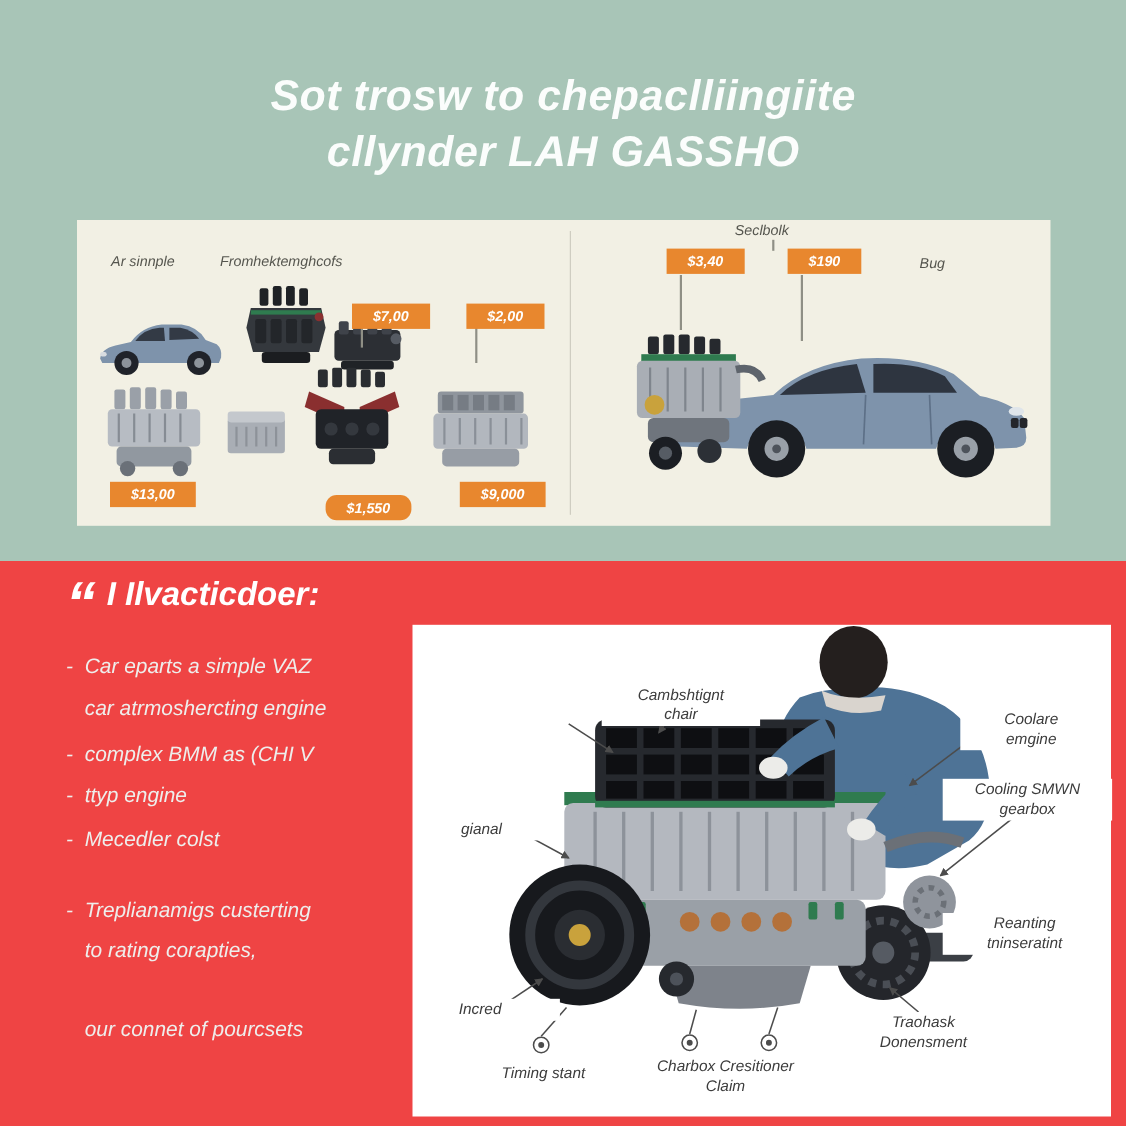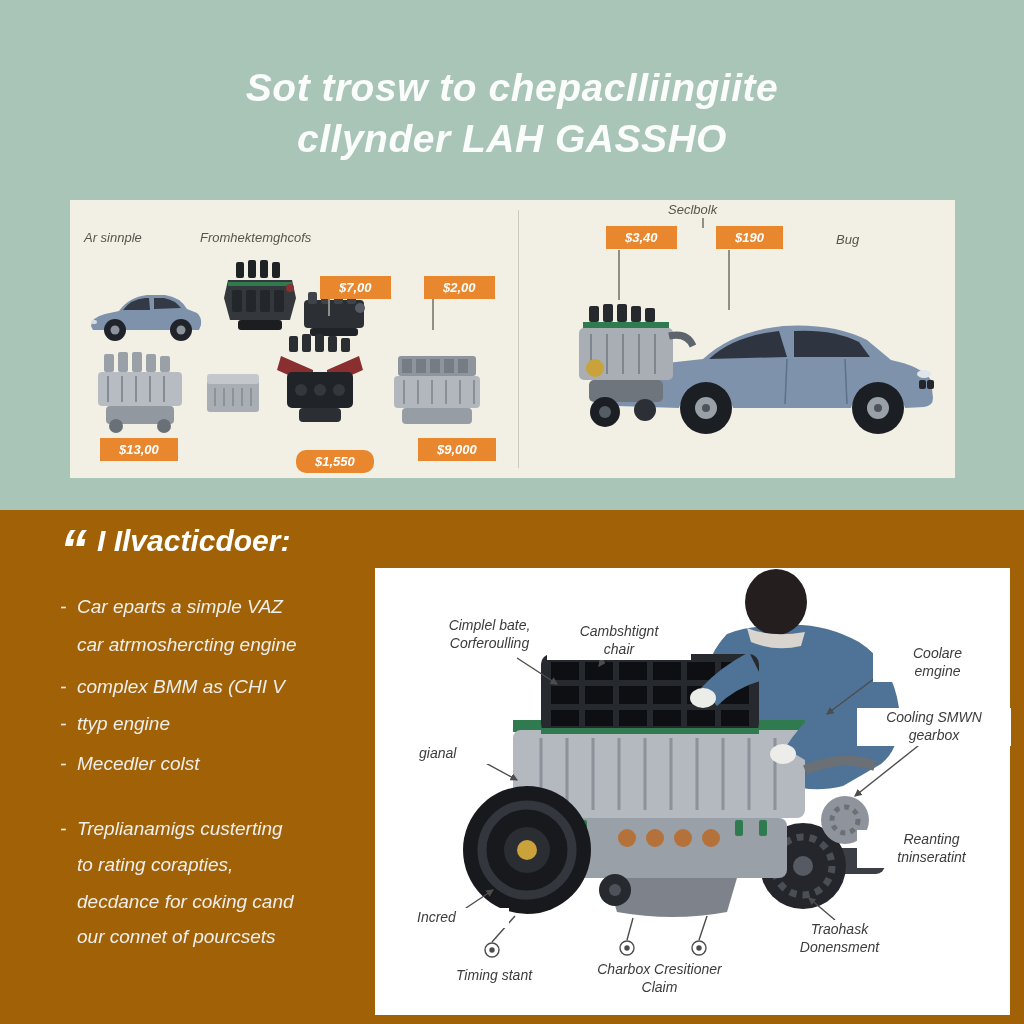--- a/index.html
+++ b/index.html
@@ -12,21 +12,21 @@
   .title-line{display:block;font-size:39px;line-height:1.32;letter-spacing:.5px;}
   .panel{position:absolute;left:70px;top:200px;width:885px;height:278px;background:#f2f0e4;}
   .slabel{position:absolute;font-size:13px;color:#55554e;white-space:nowrap;}
   .tag{position:absolute;background:#e8872e;color:#fff;font-size:13px;font-weight:700;padding:4px 19px;white-space:nowrap;}
   .connector{position:absolute;width:2px;background:#8f8f85;}
   .vdivider{position:absolute;left:448px;top:10px;width:1px;height:258px;background:#cbc9bd;}
   .illus{position:absolute;}
   .illus svg{display:block;width:100%;height:100%;}
 
   
-  .bottom{position:absolute;left:0;top:510px;width:1024px;height:514px;background:#a16207;}
+  .bottom{position:absolute;left:0;top:510px;width:1024px;height:514px;background:#ef4444;}
   .quote-heading{position:absolute;left:60px;top:14px;color:#fff;font-weight:700;font-size:30px;white-space:nowrap;}
   .quote-mark{font-size:54px;line-height:0;vertical-align:-16px;margin-right:10px;}
   .bullet-row{position:absolute;left:60px;display:flex;color:#eeeeec;font-size:19px;white-space:nowrap;}
   .bullet-row .marker{width:17px;flex:none;}
   .diagram-panel{position:absolute;left:375px;top:58px;width:635px;height:447px;background:#fff;}
   .diagram-svg{position:absolute;left:0;top:0;width:635px;height:447px;}
   .dlabel{position:absolute;font-size:14px;line-height:1.28;color:#3c3c3c;white-space:pre-line;text-align:center;background:#fff;padding:1px 2px;}
   .dlabel.left{text-align:left;}
 </style>
 </head>
@@ -35,21 +35,21 @@
 <div class="page">
 
   <section class="top">
     <h1 class="title">
       <span class="title-line">Sot trosw to chepaclliingiite</span>
       <span class="title-line">cllynder LAH GASSHO</span>
     </h1>
 
     <div class="panel">
 
-      <div class="slabel" style="left:14px;top:30px;">Ar sinnple</div>
+      <div class="slabel" style="left:31px;top:30px;">Ar sinnple</div>
       <div class="slabel" style="left:130px;top:30px;">Fromhektemghcofs</div>
 
       <div class="illus" style="left:15px;top:76px;width:120px;height:72px;">
         <svg viewBox="0 0 120 72">
           <path d="M6 50 Q7 41 20 38 L34 35 Q44 21 62 19 L80 19 Q95 21 102 33 L112 37 Q117 41 116 49 L114 54 L8 54 Z" fill="#7e93ab"></path>
           <path d="M38 34 Q46 23 60 22 L64 22 L65 34 Z" fill="#333a45"></path>
           <path d="M69 22 L79 22 Q90 24 96 32 L69 33 Z" fill="#333a45"></path>
           <circle cx="30" cy="54" r="11" fill="#20232a"></circle>
             <circle cx="30" cy="54" r="4.5" fill="#8d939b"></circle>
           <circle cx="96" cy="54" r="11" fill="#20232a"></circle>
@@ -265,24 +265,20 @@
         <span>Mecedler colst</span>
       </div>
     <div class="bullet-row" style="top:308px;">
         <span class="marker">-</span>
         <span>Treplianamigs custerting</span>
       </div>
     <div class="bullet-row" style="top:344px;">
         <span class="marker"></span>
         <span>to rating corapties,</span>
       </div>
-    <div class="bullet-row" style="top:381px;">
-        <span class="marker"></span>
-        <span>decdance for coking cand</span>
-      </div>
     <div class="bullet-row" style="top:416px;">
         <span class="marker"></span>
         <span>our connet of pourcsets</span>
       </div>
 
     <div class="diagram-panel">
       <svg class="diagram-svg" viewBox="0 0 635 447">
         <defs>
           <marker id="ah" viewBox="0 0 10 10" refX="8.5" refY="5" markerWidth="5.5" markerHeight="5.5" orient="auto-start-reverse">
             <path d="M0 0 L10 5 L0 10 Z" fill="#4c4c4c"></path>
@@ -389,22 +385,20 @@
             <circle cx="117" cy="382" r="2" fill="#4c4c4c"></circle>
           <circle cx="252" cy="380" r="7"></circle>
             <circle cx="252" cy="380" r="2" fill="#4c4c4c"></circle>
           <circle cx="324" cy="380" r="7"></circle>
             <circle cx="324" cy="380" r="2" fill="#4c4c4c"></circle>
         </g>
       </svg>
 
       <div class="dlabel" style="left:172px;top:14px;width:140px;margin-top:40px;">Cambshtignt
 chair</div>
-      <div class="dlabel" style="left:30px;top:48px;width:165px;">Cimplel bate,
-Corferoulling</div>
       <div class="dlabel" style="left:498px;top:76px;width:125px;">Coolare
 emgine</div>
       <div class="dlabel" style="left:482px;top:140px;width:150px;">Cooling SMWN
 gearbox</div>
       <div class="dlabel left" style="left:42px;top:176px;width:90px;">gianal</div>
       <div class="dlabel" style="left:482px;top:262px;width:145px;">Reanting
 tninseratint</div>
       <div class="dlabel left" style="left:40px;top:340px;width:90px;">Incred</div>
       <div class="dlabel" style="left:52px;top:398px;width:130px;">Timing stant</div>
       <div class="dlabel" style="left:190px;top:392px;width:185px;">Charbox Cresitioner

